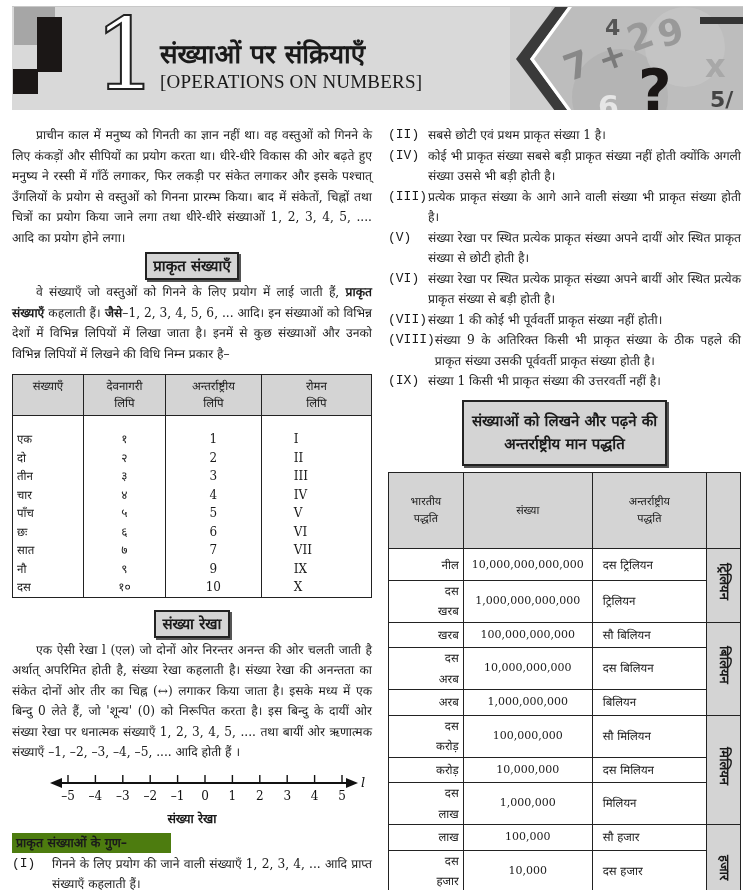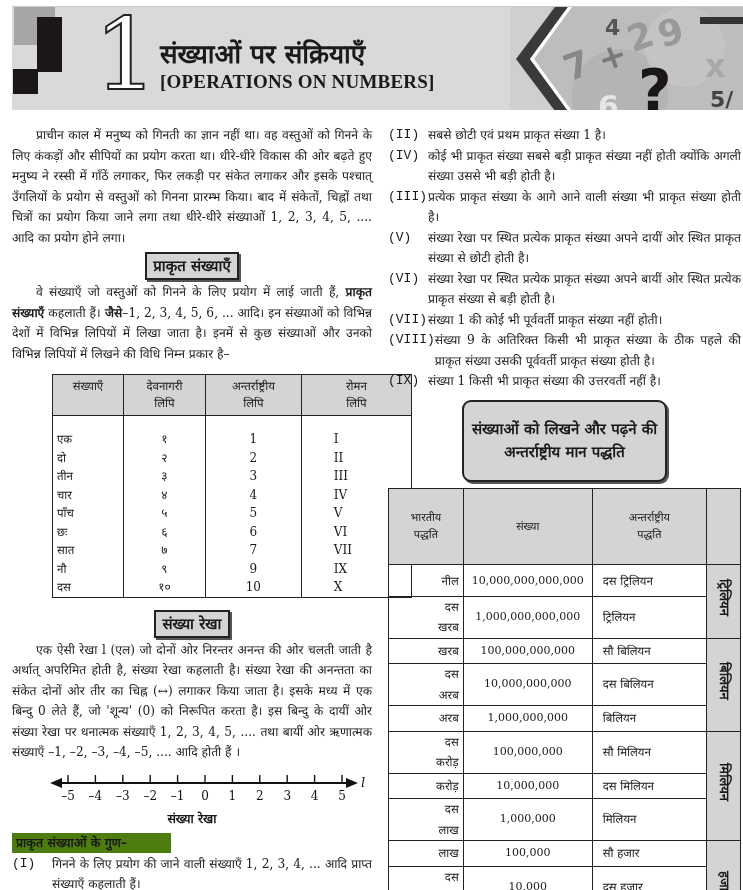--- a/index.html
+++ b/index.html
@@ -6,33 +6,33 @@
   html, body { width: 743px; height: 890px; background: #ffffff; overflow: hidden; }
   body { font-family: "DejaVu Serif", serif; color: #1a1a1a; position: relative; }
 
   
   .banner { position: absolute; left: 12px; top: 6px; width: 731px; height: 104px; background: #d9d9d9; overflow: hidden; border-top: 1px solid #c8c8c8; }
   .sq-light { position: absolute; left: 2px; top: 0px; width: 41px; height: 38px; background: #a6a6a6; }
   .sq-dark1 { position: absolute; left: 25px; top: 10px; width: 25px; height: 55px; background: #1b1716; }
   .sq-dark2 { position: absolute; left: 1px; top: 62px; width: 25px; height: 25px; background: #1b1716; }
   .chap-num { position: absolute; left: 82px; top: -8px; font-family: "DejaVu Serif", serif; font-size: 100px; line-height: 112px; color: #ffffff; -webkit-text-stroke: 2px #222; font-weight: normal; }
   .title-hi { position: absolute; left: 148px; top: 28px; font-family: "DejaVu Sans", sans-serif; font-size: 26px; font-weight: bold; color: #1a1a1a; }
-  .title-en { position: absolute; left: 148px; top: 64px; font-family: "Liberation Serif", serif; font-size: 19px; font-weight: bold; color: #1a1a1a; letter-spacing: 0.2px; }
+  .title-en { position: absolute; left: 148px; top: 64px; font-family: "Liberation Serif", serif; font-size: 19px; font-weight: normal; color: #1a1a1a; letter-spacing: 0.2px; }
   .art { position: absolute; left: 498px; top: 0; width: 233px; height: 104px; }
 
   
   .col { position: absolute; font-size: 12.2px; line-height: 20.5px; }
   .col-left { left: 12px; top: 125px; width: 360px; }
   .col-right { left: 388px; top: 125px; width: 353px; }
 
   p.para { text-align: justify; text-indent: 24px; }
   .boxhead { display: block; width: fit-content; margin: 4px auto 2px; padding: 0 6px; background: #d4d4d4; border: 2px solid #222; box-shadow: 2px 2px 0 #555; font-family: "DejaVu Sans", sans-serif; font-weight: bold; font-size: 15px; line-height: 24px; }
 
   
-  table.scripts { width: 100%; border-collapse: collapse; margin-top: 10px; font-size: 12px; margin-left: 40px; }
+  table.scripts { width: 100%; border-collapse: collapse; margin-top: 10px; font-size: 12px; }
   table.scripts th { background: #d4d4d4; font-weight: normal; font-family: "DejaVu Sans", sans-serif; font-size: 11.5px; line-height: 17px; padding: 3px 2px; border: 1.5px solid #222; vertical-align: top; }
   table.scripts td { border-left: 1.5px solid #222; border-right: 1.5px solid #222; text-align: center; line-height: 18.5px; padding: 0 4px; }
   table.scripts td.word { text-align: left; font-family: "DejaVu Sans", sans-serif; font-size: 11.5px; }
   table.scripts td.roman { text-align: left; padding-left: 32px; }
   table.scripts tr.first td { padding-top: 14px; }
   table.scripts tr.last td { border-bottom: 1.5px solid #222; }
   table.scripts { border: 1.5px solid #222; }
 
   
   .numline { position: relative; height: 58px; margin-top: 6px; }
@@ -233,21 +233,21 @@
       <div class="prop">
         <span class="num">(VIII)</span>
         <span class="txt">संख्या 9 के अतिरिक्त किसी भी प्राकृत संख्या के ठीक पहले की प्राकृत संख्या उसकी पूर्ववर्ती प्राकृत संख्या होती है।</span>
       </div>
       <div class="prop">
         <span class="num">(IX)</span>
         <span class="txt">संख्या 1 किसी भी प्राकृत संख्या की उत्तरवर्ती नहीं है।</span>
       </div>
     </div>
 
-  <div class="boxhead" style="text-align:center; font-size:15px; line-height:23px; margin-top:8px; padding:16px 8px;border-radius:9px;">
+  <div class="boxhead" style="text-align:center; font-size:15px; line-height:23px; margin-top:8px; padding:8px 8px;">
     <span>संख्याओं को लिखने और पढ़ने की</span><br>
     <span>अन्तर्राष्ट्रीय मान पद्धति</span>
   </div>
 
   <table class="intl">
     <thead>
       <tr>
         <th><span>भारतीय</span><br><span>पद्धति</span></th>
         <th><span>संख्या</span></th>
         <th><span>अन्तर्राष्ट्रीय</span><br><span>पद्धति</span></th>

